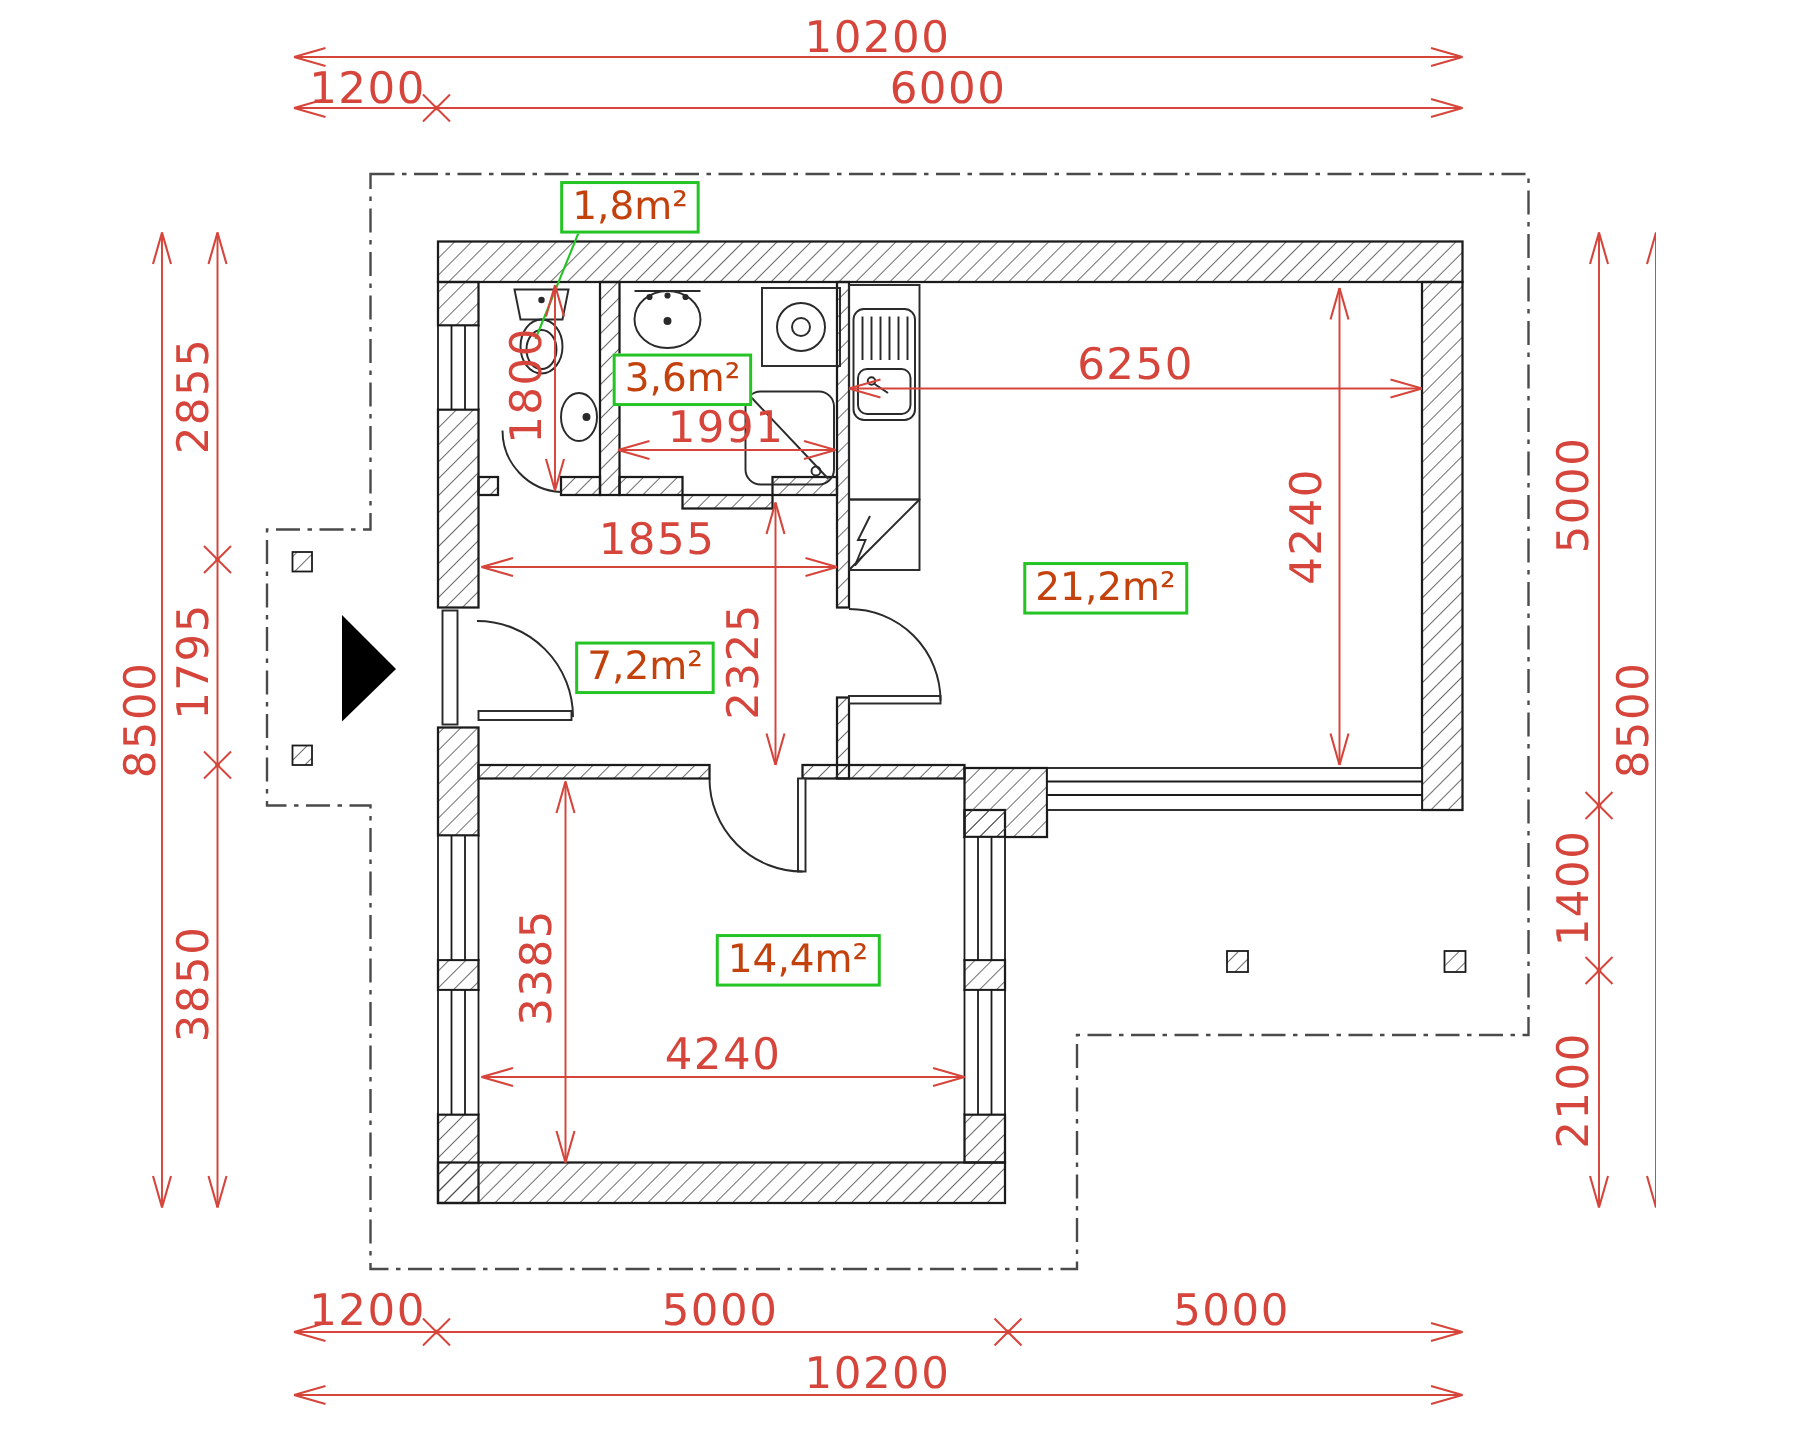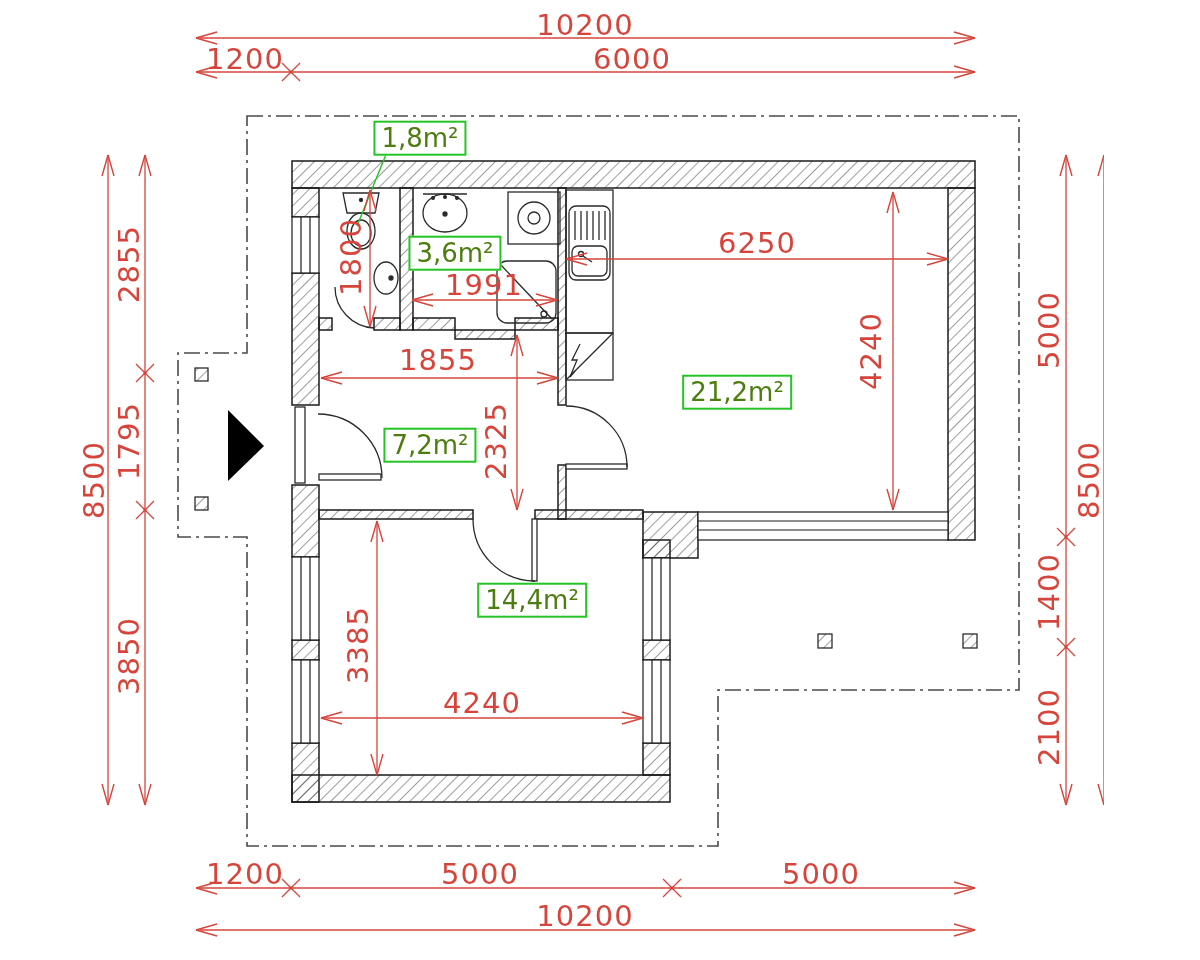--- a/index.html
+++ b/index.html
@@ -2,21 +2,21 @@
 <html><head>
 <meta charset="utf-8">
 <style>
   html,body{margin:0;padding:0;background:#ffffff;}
   .plan{position:relative;width:1104px;height:960px;background:#ffffff;overflow:hidden;
         font-family:"DejaVu Sans",sans-serif;}
   .plan svg{position:absolute;left:0;top:0;}
   .dim{position:absolute;color:#d6453b;font-size:29px;letter-spacing:1px;white-space:nowrap;
        transform:translate(-50%,-50%);line-height:1;}
   .dim.v{transform:translate(-50%,-50%) rotate(-90deg);}
-  .area{position:absolute;color:#4d7c0f;font-size:26px;line-height:1.1;white-space:nowrap;
+  .area{position:absolute;color:#c2410c;font-size:26px;line-height:1.1;white-space:nowrap;
         border:2px solid #24c424;padding:1px 6px;background:#ffffff;
         transform:translate(-50%,-50%);}
 </style>
 </head>
 <body>
 
 <div class="plan">
 
 <svg width="1200" height="960" viewBox="0 0 1200 960">
   <defs>
@@ -231,15 +231,15 @@
 <div class="dim v" style="left:871px;top:351px">4240</div>
 <div class="dim" style="left:438px;top:360px">1855</div>
 <div class="dim v" style="left:496px;top:441px">2325</div>
 <div class="dim v" style="left:358px;top:645px">3385</div>
 <div class="dim" style="left:482px;top:703px">4240</div>
 
 <div class="area" style="left:420px;top:138px">1,8m²</div>
 <div class="area" style="left:455px;top:253px">3,6m²</div>
 <div class="area" style="left:737px;top:392px">21,2m²</div>
 <div class="area" style="left:430px;top:445px">7,2m²</div>
-<div class="area" style="left:532px;top:600px">14,4m²</div>
+<div class="area" style="left:532px;top:640px">14,4m²</div>
 
 </div>
 
 </body></html>

